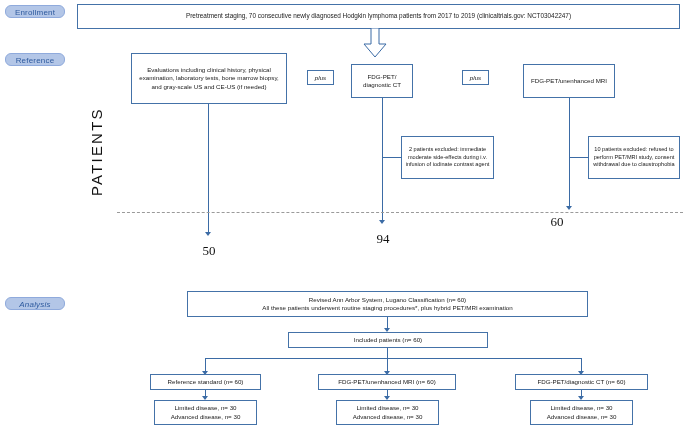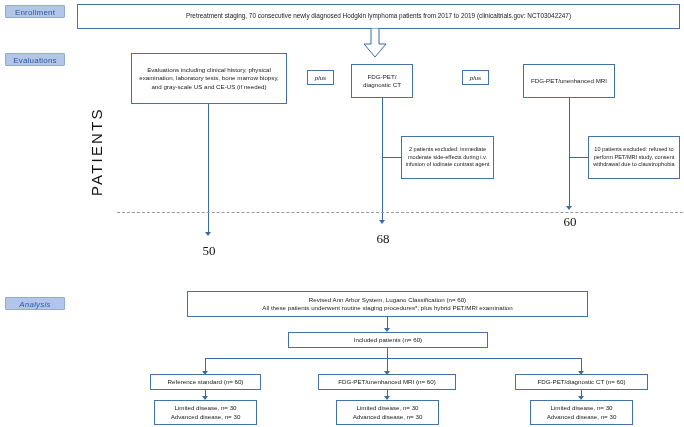--- a/index.html
+++ b/index.html
@@ -16,21 +16,21 @@
     height: 427px;
     background: #ffffff;
     overflow: hidden;
   }
   
   .stage-badge {
     position: absolute;
     box-sizing: border-box;
     background: #b3c6e7;
     border: 1px solid #8faadc;
-    border-radius: 1px;
+    border-radius: 6px;
     color: #2e5a9e;
     font-size: 8px;
     letter-spacing: .2px;
     text-align: center;
     line-height: 13px;
     height: 13px;
   }
   
   .box {
     position: absolute;
@@ -117,21 +117,21 @@
   <div class="box big" style="left:77px; top:4px; width:603px; height:25px;">
     <span class="inner">Pretreatment staging, 70 consecutive newly diagnosed Hodgkin lymphoma patients from 2017 to 2019 (clinicaltrials.gov: NCT03042247)</span>
   </div>
 
   <div class="block-arrow" style="left:362px; top:28px;">
     <svg width="26" height="30" viewBox="0 0 26 30">
       <polygon points="9,0 17,0 17,16 24,16 13,29 2,16 9,16" fill="#ffffff" stroke="#3b6ba5" stroke-width="1"></polygon>
     </svg>
   </div>
 
-  <div class="stage-badge" style="left:5px; top:53px; width:60px;">Evaluations</div>
+  <div class="stage-badge" style="left:5px; top:53px; width:60px;">Reference</div>
 
   <div class="vertical-label" style="left:88px; top:196px;">PATIENTS</div>
 
   <div class="box" style="left:131px; top:53px; width:156px; height:51px;">
     <span class="inner">Evaluations including clinical history, physical examination, laboratory tests, bone marrow biopsy, and gray-scale US and CE-US (if needed)</span>
   </div>
 
   <div class="plus-box" style="left:307px; top:70px; width:27px; height:15px;">
     <span>plus</span>
   </div>
@@ -163,22 +163,22 @@
   <div class="arrowhead" style="left:379px; top:220px;"></div>
   <div class="hline" style="left:382px; top:157px; width:20px;"></div>
 
   <div class="vline" style="left:569px; top:98px; height:110px;"></div>
   <div class="arrowhead" style="left:566px; top:206px;"></div>
   <div class="hline" style="left:569px; top:157px; width:20px;"></div>
 
   <div class="dashed-sep" style="left:117px; top:212px; width:566px;"></div>
 
   <div class="count" style="left:196px; top:243px; width:26px;">50</div>
-  <div class="count" style="left:370px; top:231px; width:26px;">68</div>
-  <div class="count" style="left:557px; top:214px; width:26px;">60</div>
+  <div class="count" style="left:370px; top:231px; width:26px;">94</div>
+  <div class="count" style="left:544px; top:214px; width:26px;">60</div>
 
   <div class="stage-badge" style="left:5px; top:297px; width:60px;font-style:italic;">Analysis</div>
 
   <div class="box" style="left:187px; top:291px; width:401px; height:26px;">
     <span class="inner">
       <span>Revised Ann Arbor System, Lugano Classification (n= 60)</span><br>
       <span>All these patients underwent routine staging procedures*, plus hybrid PET/MRI examination</span>
     </span>
   </div>
 

